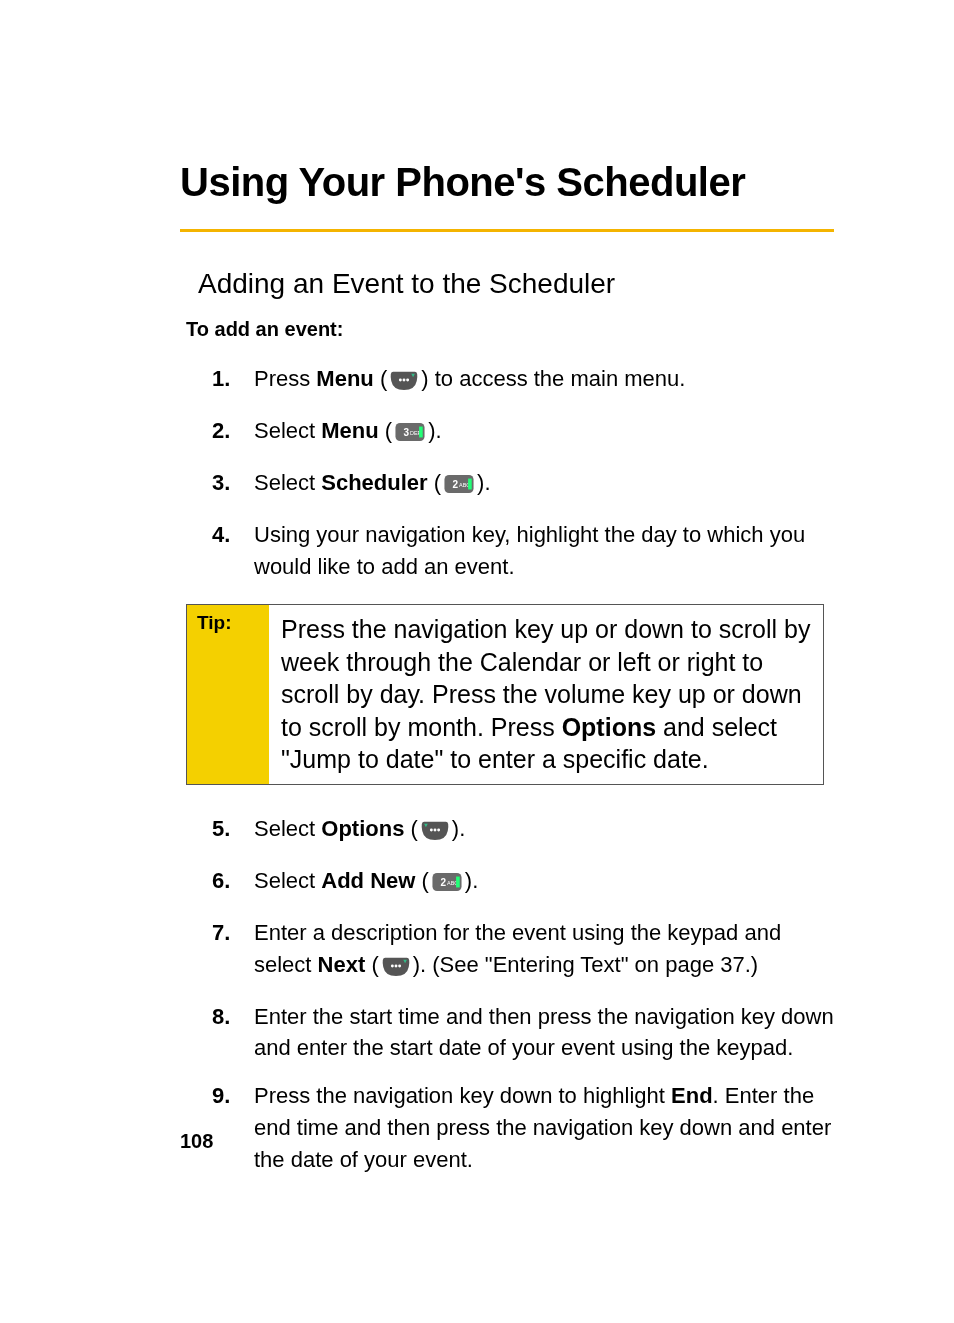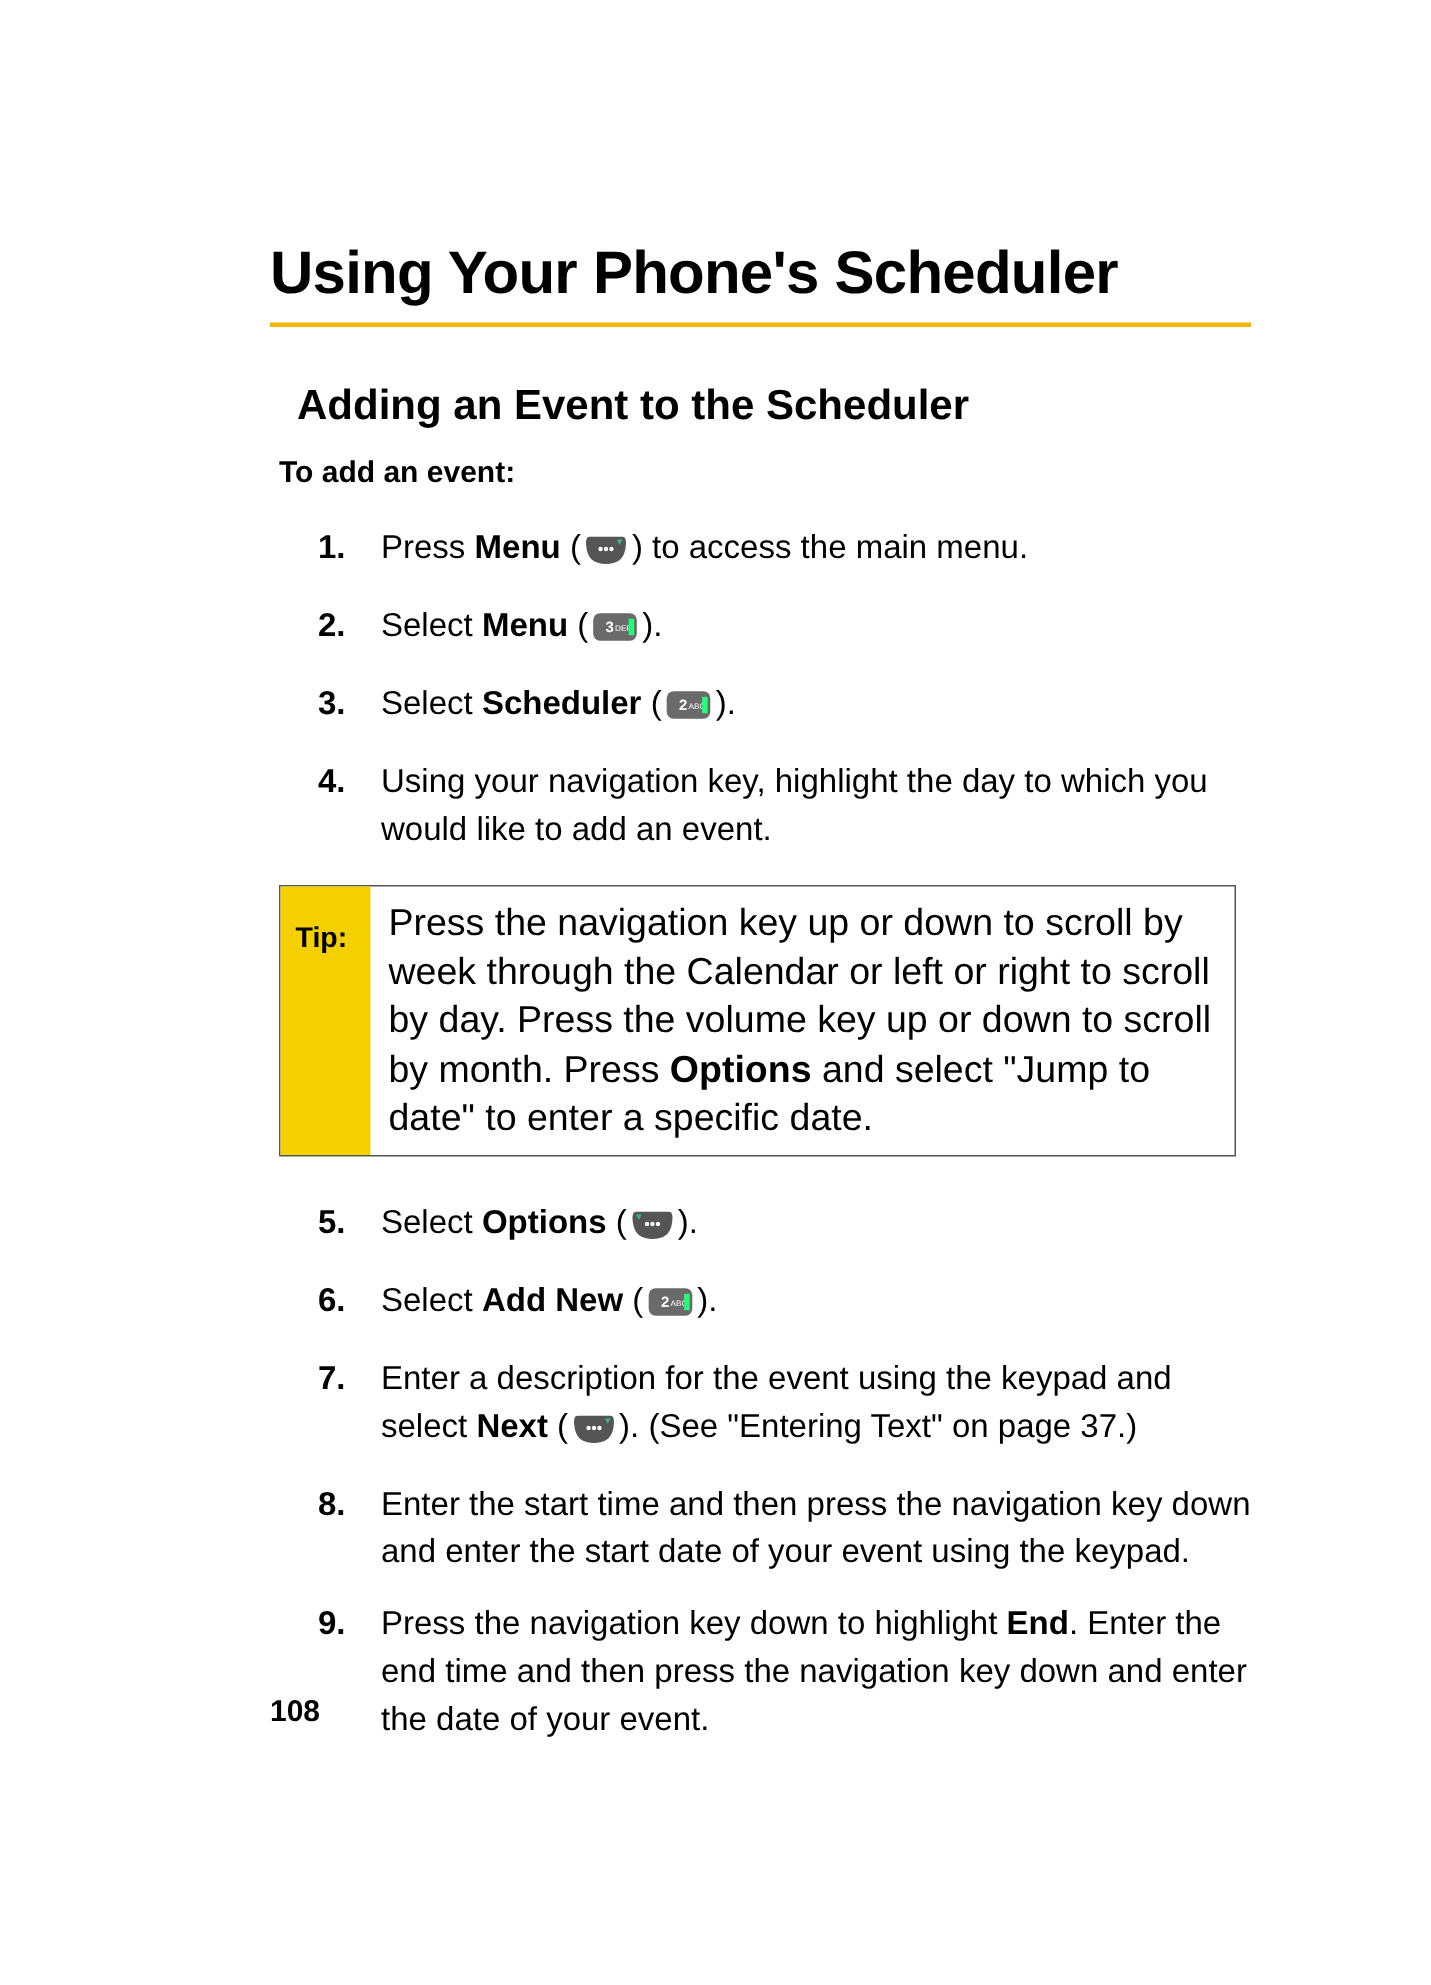--- a/index.html
+++ b/index.html
@@ -16,26 +16,26 @@
     width: 954px;
     height: 1323px;
     padding: 160px 120px 0 180px;
     position: relative;
   }
   h1.page-title {
     font-size: 40px;
     font-weight: 700;
     letter-spacing: -0.5px;
     margin: 0 0 10px 0;
-    padding-bottom: 10px;
+    padding-bottom: 24px;
     border-bottom: 3px solid #f4b400;
   }
   h2.section-title {
     font-size: 28px;
-    font-weight: 700;
+    font-weight: 400;
     margin: 36px 0 18px 18px;
   }
   p.intro {
     font-size: 22px;
     margin: 0 0 22px 18px;
     line-height: 1.35;
   }
   p.lead-in {
     font-size: 20px;
     font-weight: 700;
@@ -67,22 +67,22 @@
   }
   .tip-box {
     display: flex;
     border: 1px solid #555;
     margin: 4px 10px 28px 6px;
   }
   .tip-label {
     background: #f4d000;
     font-weight: 700;
     font-size: 19px;
-    padding: 24px 10px;
-    width: 60px;
+    padding: 7px 10px;
+    width: 82px;
     box-sizing: border-box;
   }
   .tip-body {
     font-size: 25px;
     line-height: 1.3;
     padding: 8px 12px;
     flex: 1;
   }
   .footer {
     position: absolute;

